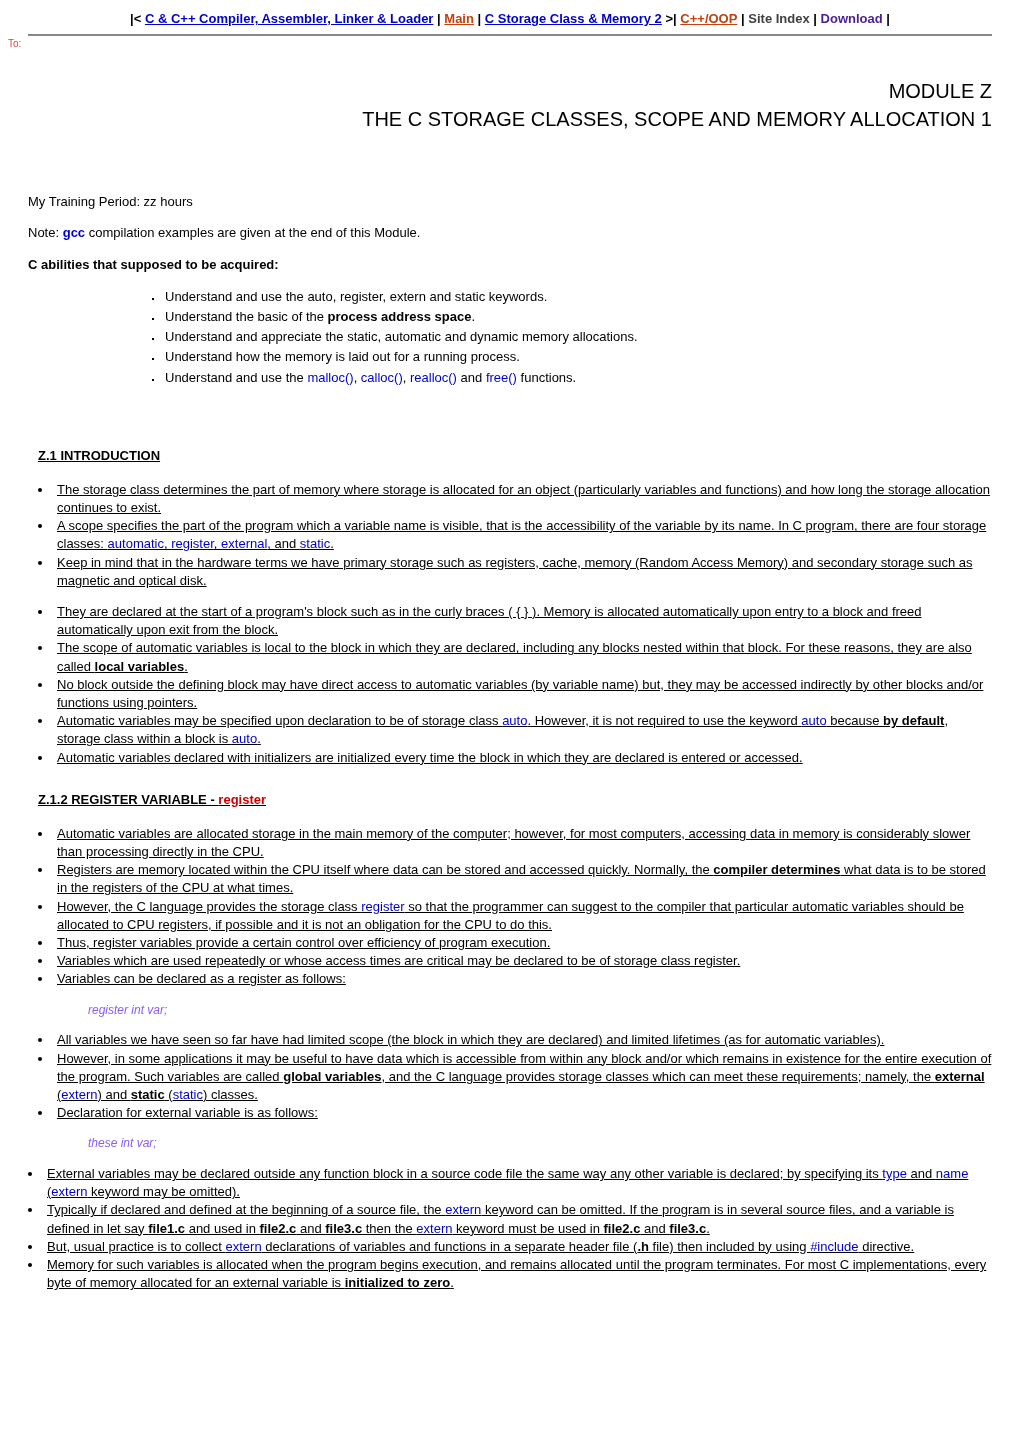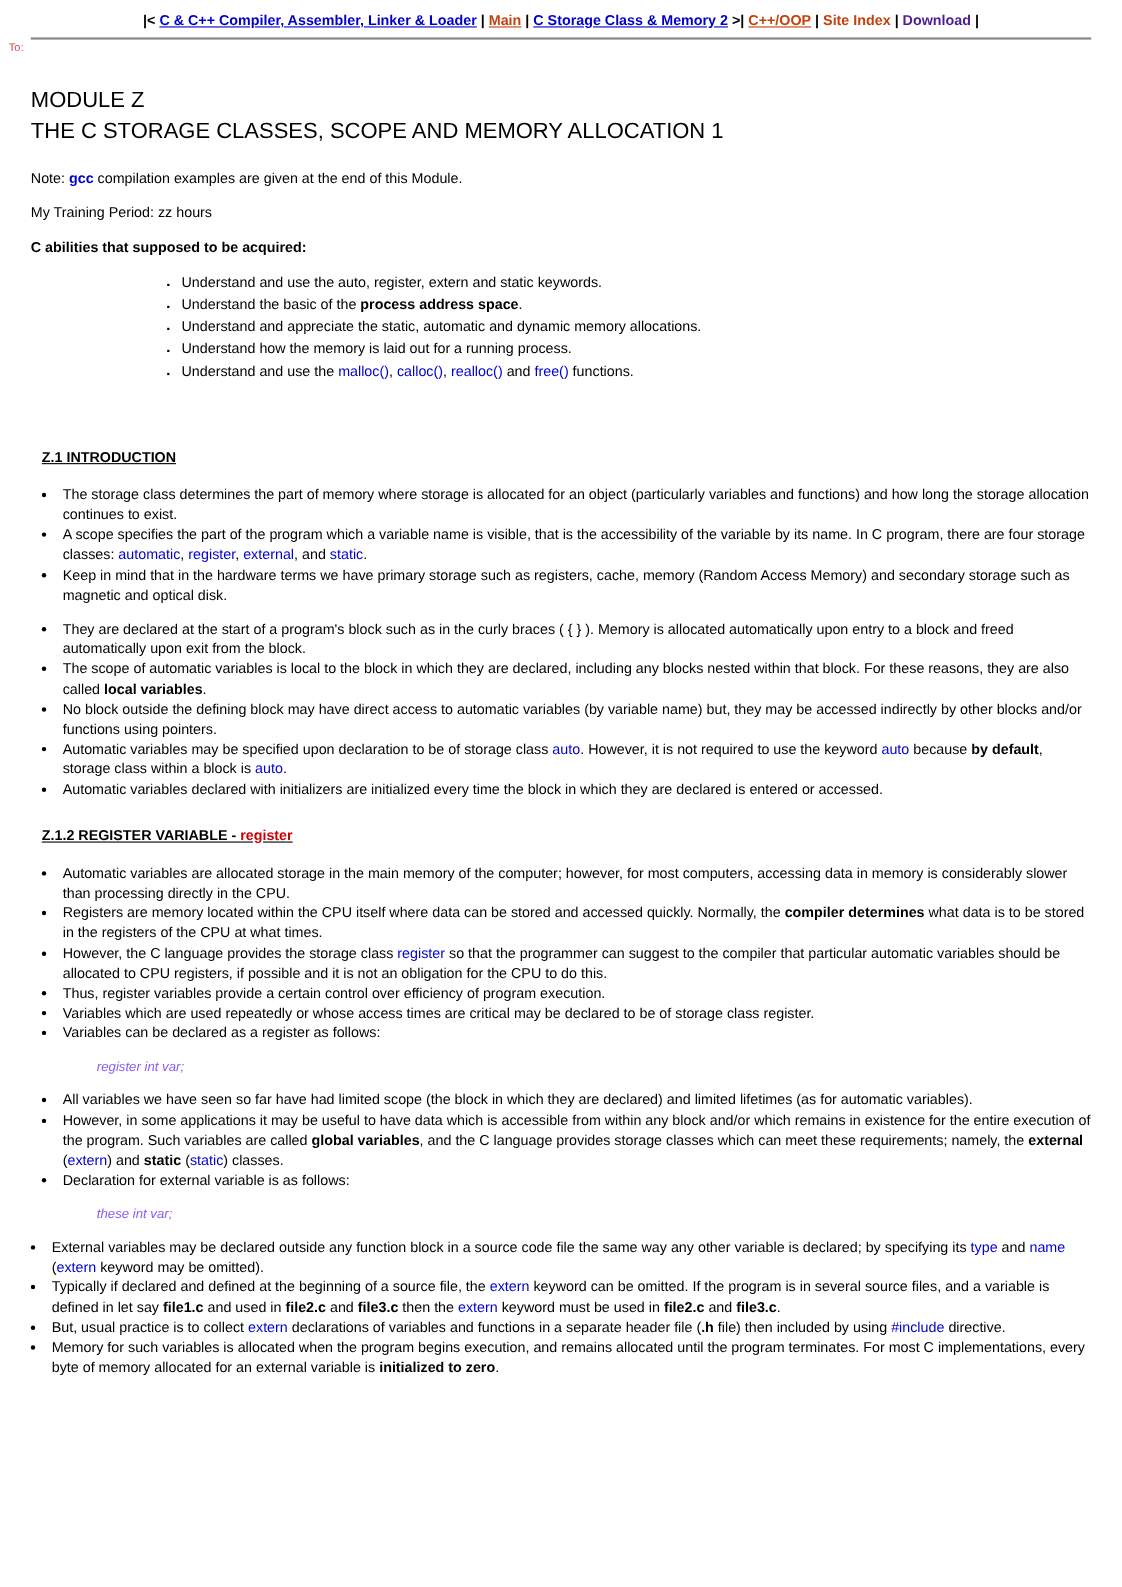--- a/index.html
+++ b/index.html
@@ -32,41 +32,42 @@
     margin: 6px 0 2px 0;
   }
   .logo {
     font-size: 10px;
     line-height: 1.1;
     color: #e04040;
     margin-left: -20px;
     margin-top: 2px;
   }
   .title {
-    text-align: left;
+    text-align: right;
     font-size: 20px;
     margin-top: 28px;
-    margin-bottom: 20px;
+    margin-bottom: 60px;
     line-height: 1.4;
   }
   .intro { margin-left: 0; }
   .blue { color: #0000cc; }
   .red  { color: #cc0000; }
   .section-dot {
     margin-top: 14px;
     margin-bottom: 14px;
   }
   .section-dot li { margin-bottom: 2px; }
   .content {
     margin-left: 0;
     margin-top: 60px;
   }
   .content ul.bullets {
     list-style-type: disc;
     padding-left: 25px;
+    text-decoration: underline;
   }
   .content ul.bullets li {
     padding-left: 4px;
   }
   .h4 {
     font-weight: bold;
     font-size: 13px;
     margin: 24px 0 16px 10px;
     text-decoration: underline;
   }
@@ -95,42 +96,42 @@
     <span class="bold">|&lt;</span>
     <a href="#" class="link bold">C &amp; C++ Compiler, Assembler, Linker &amp; Loader</a>
     <span class="bold"> | </span>
     <a href="#" class="link-red bold">Main</a>
     <span class="bold"> | </span>
     <a href="#" class="link bold">C Storage Class &amp; Memory 2</a>
     <span class="bold">&gt;|</span>
     <span class="bold"> </span>
     <a href="#" class="link-red bold">C++/OOP</a>
     <span class="bold"> | </span>
-    <a href="#" class="bold" style="color:#c2410c;text-decoration:none">Site Index</a>
+    <a href="#" class="bold" style="color:#404040;text-decoration:none">Site Index</a>
     <span class="bold"> | </span>
     <a href="#" class="bold" style="color:#4c1d95;text-decoration:none">Download</a>
     <span class="bold"> |</span>
   </div>
 
   <hr class="topline">
 
   <div class="logo">
     <div>To:</div>
   </div>
 
   <div class="title">
     <div>MODULE Z</div>
     <div>THE C STORAGE CLASSES, SCOPE AND MEMORY ALLOCATION 1</div>
   </div>
 
   <div class="intro">
+    <p>My Training Period: zz  hours</p>
     <p>
       <span>Note: </span><b class="blue">gcc</b><span> compilation examples are given at the end of this Module.</span>
     </p>
-    <p>My Training Period: zz  hours</p>
     <p><b>C abilities that supposed to be acquired:</b></p>
 
     <ul class="objectives section-dot">
       <li>Understand and use the auto, register, extern and static keywords.</li>
       <li>
         <span>Understand the basic of the </span><b>process address space</b><span>.</span>
       </li>
       <li>Understand and appreciate the static, automatic and dynamic memory allocations.</li>
       <li>Understand how the memory is laid out for a running process.</li>
       <li>

